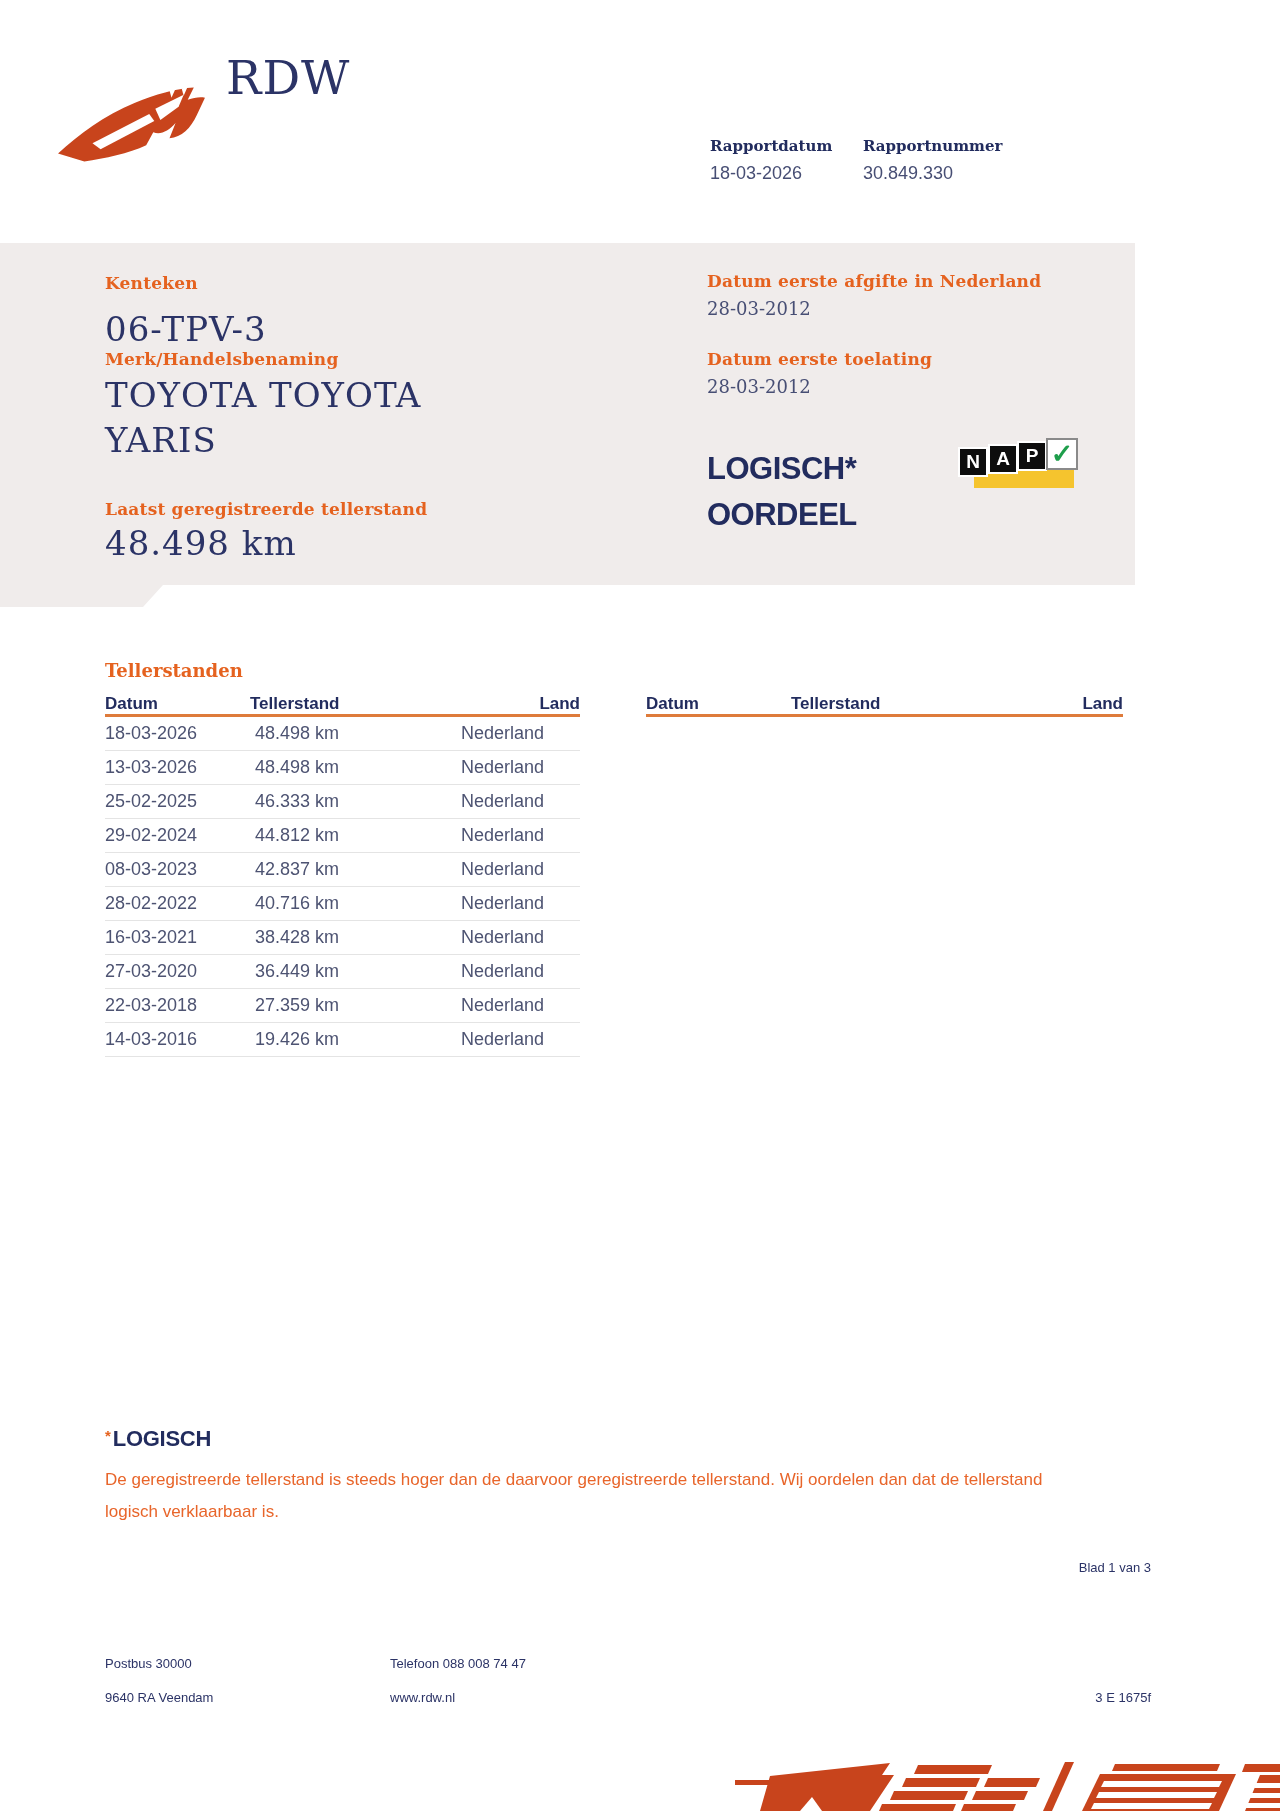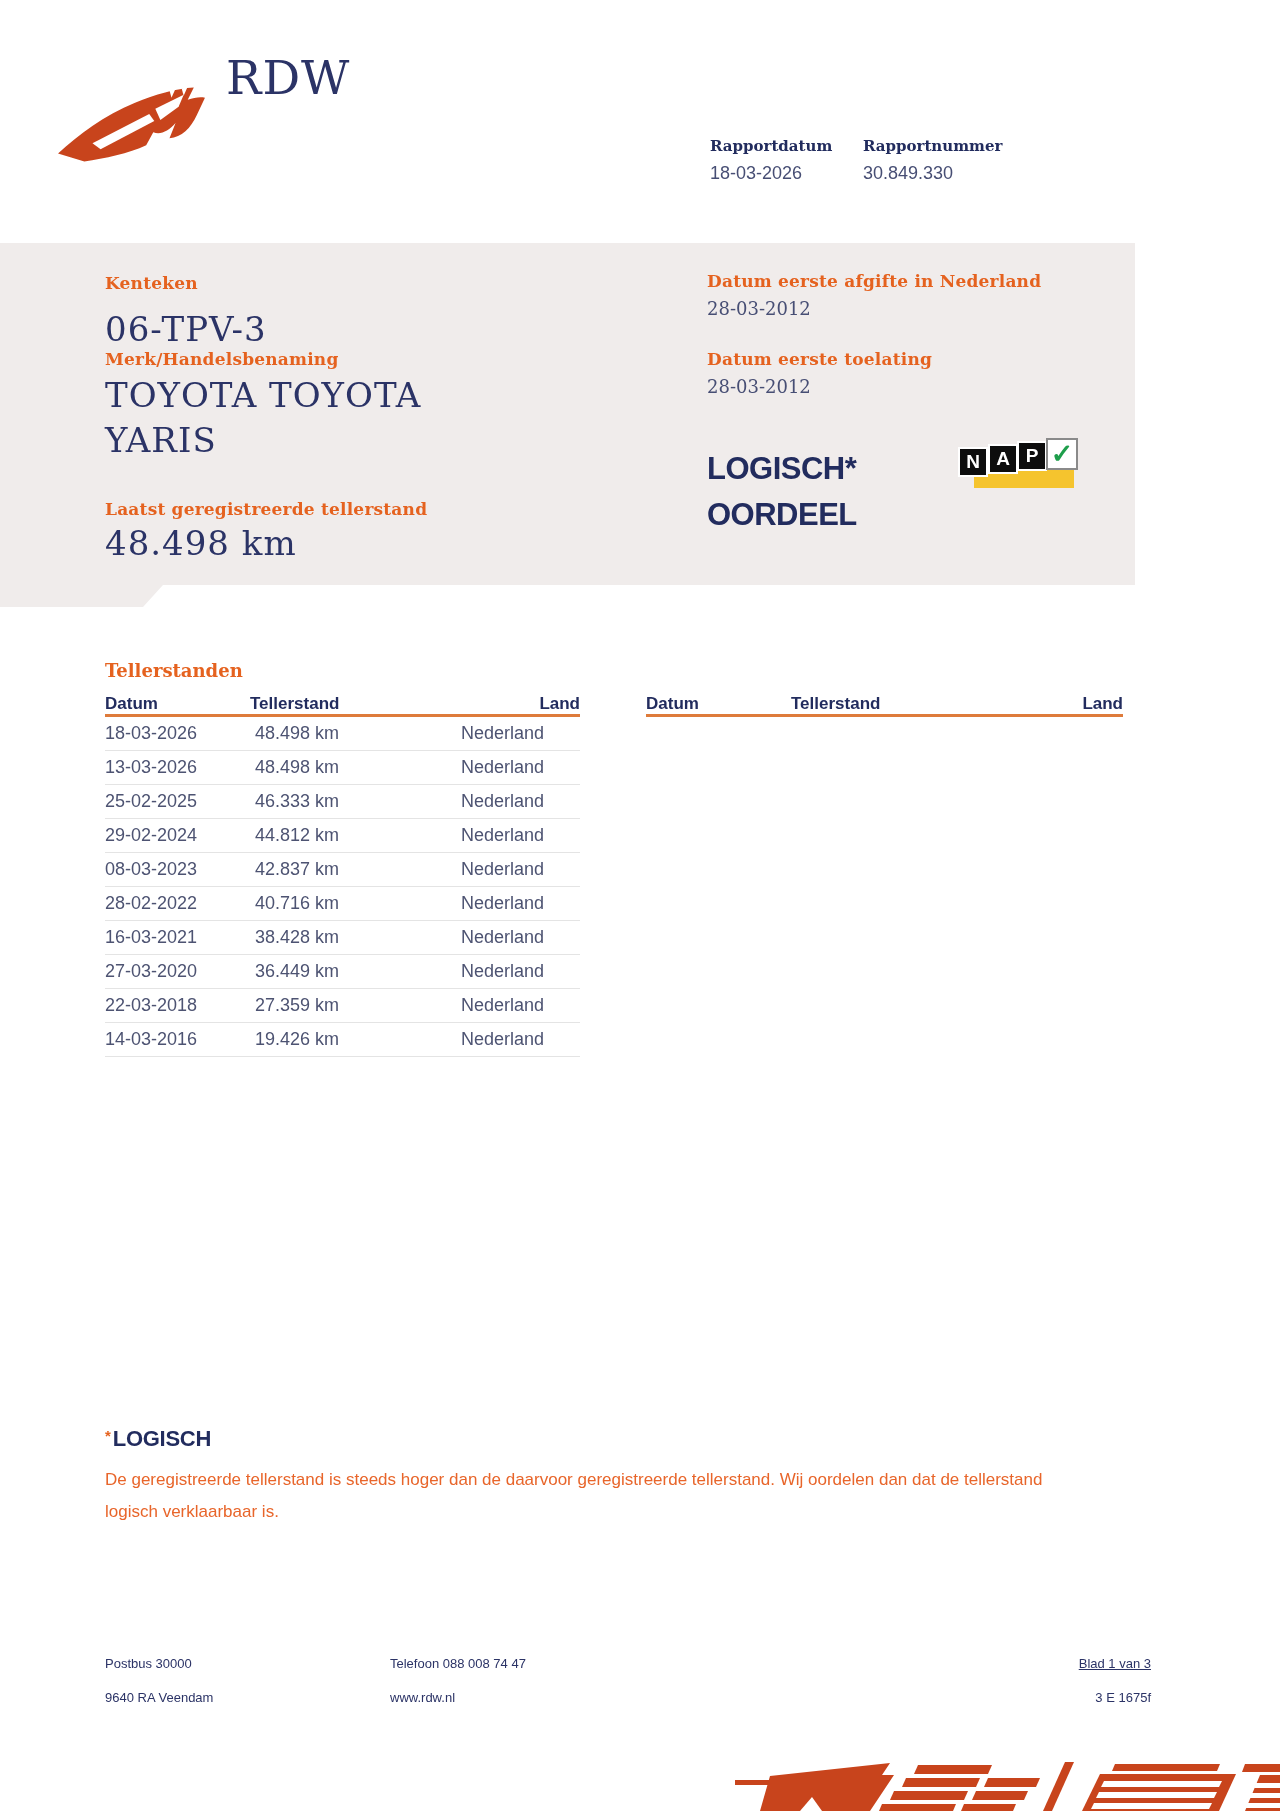--- a/index.html
+++ b/index.html
@@ -189,21 +189,21 @@
 
   <div class="abs" style="left:105px;top:1426px;">
     <span class="fn-asterisk">*</span><span class="fn-title">LOGISCH</span>
   </div>
   <div class="abs fn-text">De geregistreerde tellerstand is steeds hoger dan de daarvoor geregistreerde tellerstand. Wij oordelen dan dat de tellerstand logisch verklaarbaar is.</div>
 
   <div class="abs foot" style="left:105px;top:1656px;">Postbus 30000</div>
   <div class="abs foot" style="left:105px;top:1690px;">9640 RA Veendam</div>
   <div class="abs foot" style="left:390px;top:1656px;">Telefoon 088 008 74 47</div>
   <div class="abs foot" style="left:390px;top:1690px;">www.rdw.nl</div>
-  <div class="abs foot foot-right" style="left:891px;top:1656px;text-decoration:underline;">Blad 1 van 3</div>
+  <div class="abs foot foot-right" style="left:891px;top:1560px;">Blad 1 van 3</div>
   <div class="abs foot foot-right" style="left:891px;top:1690px;">3 E 1675f</div>
 
   <svg class="abs" style="right:0;bottom:0;" width="580" height="50" viewBox="0 0 580 50" preserveAspectRatio="none">
     <rect class="red" x="35" y="19" width="112" height="5"></rect>
     <polygon class="red" points="70,15 190,2 182,14 194,14 170,50 60,50"></polygon>
     <polygon class="wht" points="100,50 112,36 122,50"></polygon>
     <polygon class="red" points="218,4 292,4 288,13 214,13"></polygon>
     <polygon class="red" points="206,17 280,17 276,26 202,26"></polygon>
     <polygon class="red" points="288,17 340,17 336,26 284,26"></polygon>
     <polygon class="red" points="194,30 268,30 264,39 190,39"></polygon>

